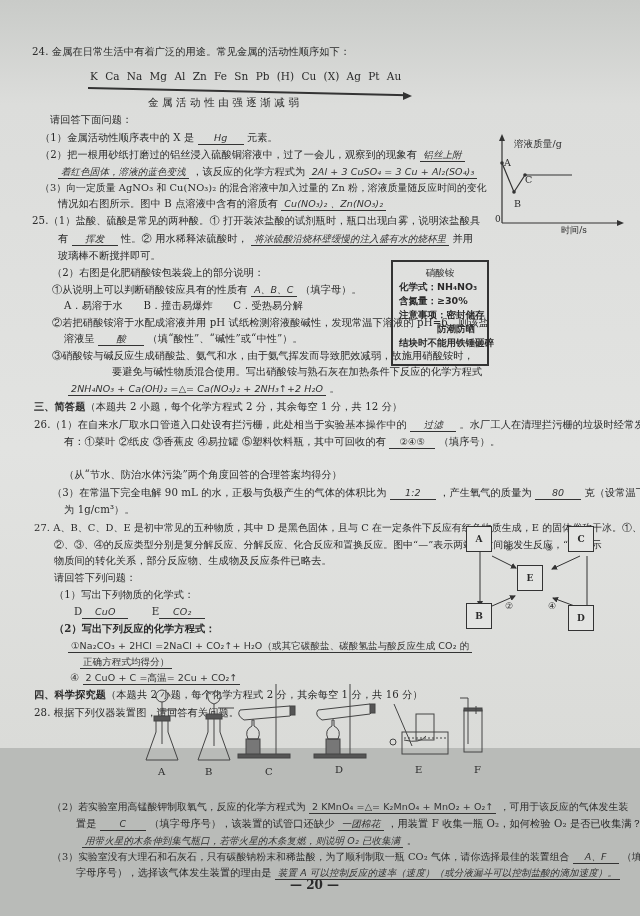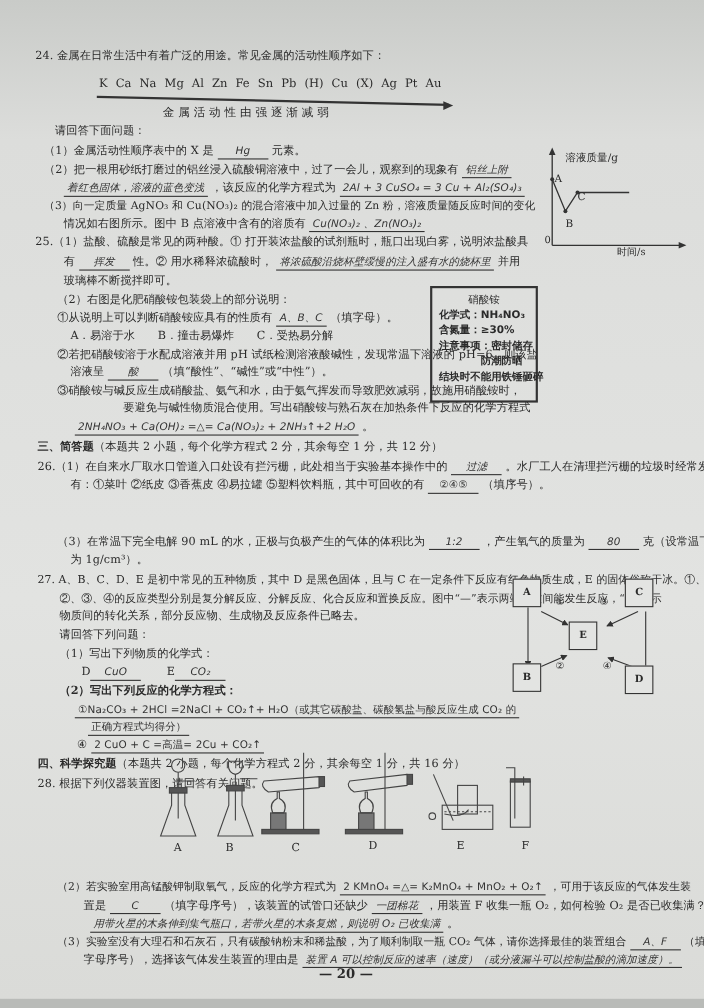--- a/index.html
+++ b/index.html
@@ -1,17 +1,17 @@
 <!DOCTYPE html>
 <html><head>
 <meta charset="utf-8">
 <style>
   html,body{margin:0;padding:0;}
   body{width:640px;height:916px;overflow:hidden;background:#b9bbb8;font-family:"DejaVu Serif","Liberation Serif",serif;color:#2a2a2a;}
-  .page{position:relative;width:640px;height:908px;background:linear-gradient(180deg,#c9cbc8 0%,#dcdddb 14%,#e2e3e1 60%,#dadbd8 100%);}
+  .page{position:relative;width:640px;height:748px;background:linear-gradient(180deg,#c9cbc8 0%,#dcdddb 14%,#e2e3e1 60%,#dadbd8 100%);}
   .ln{position:absolute;font-size:10.2px;line-height:13px;white-space:nowrap;letter-spacing:0.1px;}
   .ans{display:inline-block;border-bottom:1px solid #333;padding:0 3px;font-family:"DejaVu Sans","Liberation Sans",sans-serif;font-style:italic;font-size:9.5px;color:#333;}
   .ans.wide{min-width:40px;text-align:center;font-style:italic;}
   .bold{font-weight:bold;}
   .series{position:absolute;left:90px;top:70px;font-size:10.5px;word-spacing:4px;}
   .arrow-line{position:absolute;left:88px;top:87px;width:320px;height:1.5px;background:#333;transform:rotate(1.3deg);transform-origin:left;}
   .arrow-head{position:absolute;left:403px;top:92px;width:0;height:0;border-left:9px solid #333;border-top:4px solid transparent;border-bottom:4px solid transparent;}
   .label-box{position:absolute;left:391px;top:260px;width:98px;height:106px;border:2px solid #333;font-size:9.5px;line-height:14px;padding:4px 6px;box-sizing:border-box;font-family:"DejaVu Sans","Liberation Sans",sans-serif;}
   .label-box div{white-space:nowrap;}
   .footer{position:absolute;left:290px;top:878px;font-size:12px;font-weight:bold;}
@@ -113,20 +113,21 @@
   <div class="ln" style="left:34px;top:418px;">
     <span>26.（1）在自来水厂取水口管道入口处设有拦污栅，此处相当于实验基本操作中的</span>
     <span class="ans wide">过滤</span>
     <span>。水厂工人在清理拦污栅的垃圾时经常发现</span>
   </div>
   <div class="ln" style="left:64px;top:435px;">
     <span>有：①菜叶 ②纸皮 ③香蕉皮 ④易拉罐 ⑤塑料饮料瓶，其中可回收的有</span>
     <span class="ans wide">②④⑤</span>
     <span>（填序号）。</span>
   </div>
+  <div class="ln" style="left:64px;top:459px;top:459px;margin-top:9px;">（从“节水、防治水体污染”两个角度回答的合理答案均得分）</div>
   <div class="ln" style="left:52px;top:486px;">
     <span>（3）在常温下完全电解 90 mL 的水，正极与负极产生的气体的体积比为</span>
     <span class="ans wide">1:2</span>
     <span>，产生氧气的质量为</span>
     <span class="ans wide">80</span>
     <span>克（设常温下水的密度</span>
   </div>
   <div class="ln" style="left:64px;top:503px;">为 1g/cm³）。</div>
 
   <div class="ln" style="left:34px;top:521px;font-size:9.9px;">27. A、B、C、D、E 是初中常见的五种物质，其中 D 是黑色固体，且与 C 在一定条件下反应有红色物质生成，E 的固体俗称干冰。①、</div>

